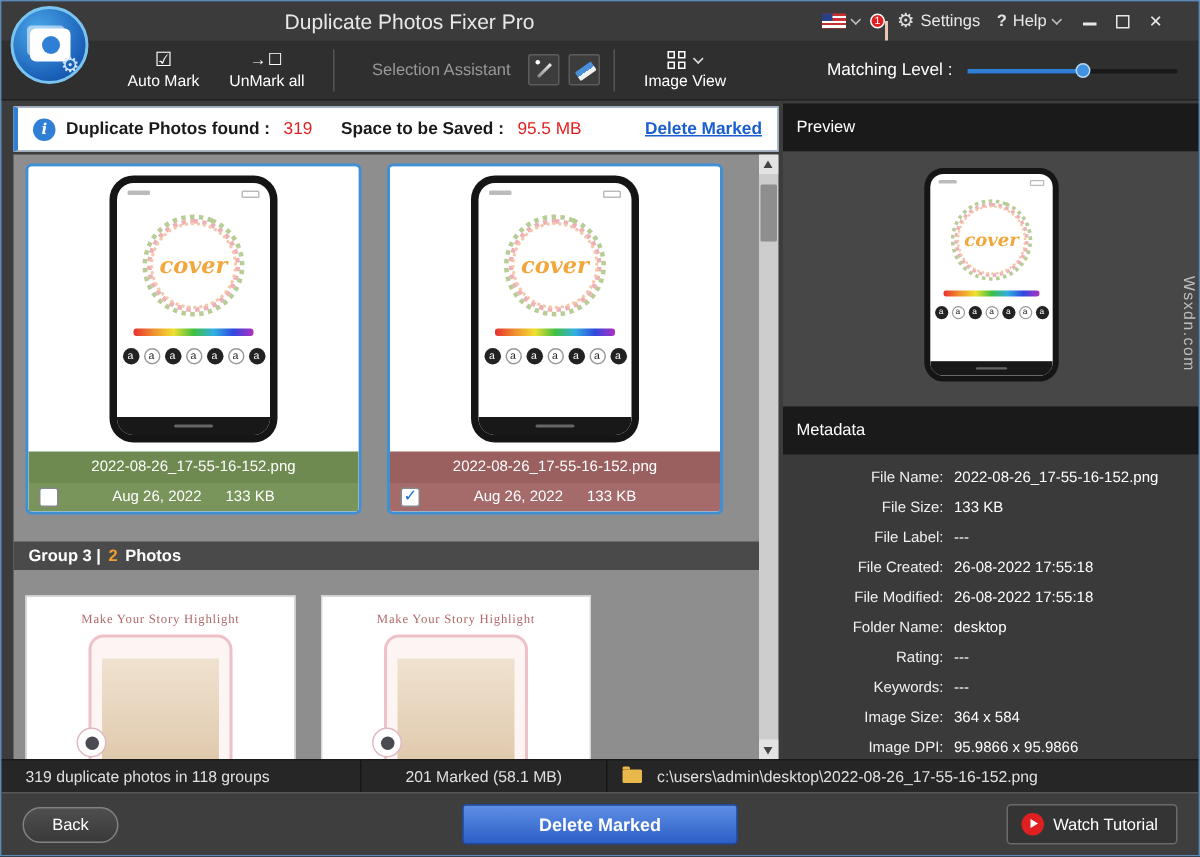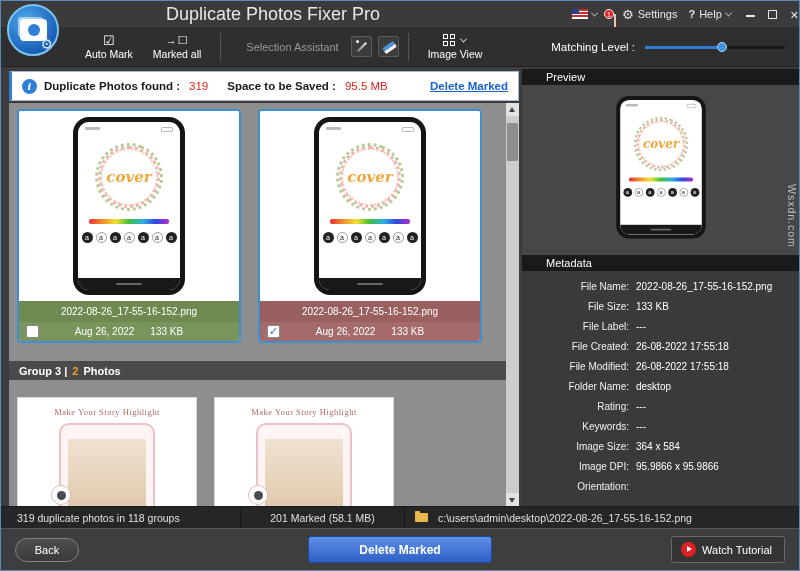--- a/index.html
+++ b/index.html
@@ -2,22 +2,22 @@
 <html><head>
 <meta charset="utf-8">
 <style>
   *{margin:0;padding:0;box-sizing:border-box}
   html,body{background:#222}
   body{font-family:"Liberation Sans","DejaVu Sans",sans-serif;-webkit-font-smoothing:antialiased}
   .window{position:relative;width:800px;height:571px;border:1px solid #5a8ab8;background:#3c3c3c;overflow:hidden}
 
   
   .titlebar{position:absolute;top:0;left:0;right:0;height:26px;background:#3b3b3b;display:flex;align-items:center;z-index:15}
-  .tb-title{position:absolute;left:272px;transform:translateX(-50%);color:#e8e8e8;font-size:18px;white-space:nowrap}
-  .tb-right{margin-left:auto;display:flex;align-items:center;gap:11px;padding-right:0}
+  .tb-title{position:absolute;left:272px;transform:translateX(-50%);color:#e8e8e8;font-size:14px;white-space:nowrap}
+  .tb-right{margin-left:auto;display:flex;align-items:center;gap:11px;padding-right:24px}
   .flag{width:16px;height:10px;background:repeating-linear-gradient(180deg,#c83030 0 1.6px,#fff 1.6px 3.2px);position:relative;flex:none}
   .flag::before{content:'';position:absolute;left:0;top:0;width:7px;height:5px;background:#28408a}
   .chev{display:inline-block;width:5px;height:5px;border-right:1.5px solid #bbb;border-bottom:1.5px solid #bbb;transform:rotate(45deg) translate(-1px,-1px)}
   .offer-wrap{position:relative;margin-right:3px}
   .offer-ic{width:13px;height:13px;border-radius:3px;background:radial-gradient(circle at 35% 35%,#f07048,#c02818);position:relative}
   .offer-ic::after{content:'';position:absolute;left:5.5px;top:0;width:2px;height:13px;background:#ffd6c0;opacity:.9}
   .offer-badge{position:absolute;top:-5px;right:-6px;background:#e02020;color:#fff;font-size:7px;width:10px;height:10px;border-radius:50%;line-height:10px;text-align:center;border:1px solid #fff}
   .tb-item{display:flex;align-items:center;gap:4px;color:#e8e8e8;font-size:11px;cursor:default;white-space:nowrap}
   .gear-ic::before{content:"⚙";font-size:13px;color:#e0e0e0}
   .q-ic::before{content:"?";font-size:11px;font-weight:bold;color:#e0e0e0}
@@ -117,21 +117,21 @@
            background:linear-gradient(90deg,#e83030,#f09030,#f0e030,#40c040,#30b0e0,#3048e0,#b030c0)}
   .style-row{margin-top:8px;display:flex;gap:3px}
   .circle{width:11px;height:11px;border-radius:50%;font-size:7px;line-height:11px;text-align:center;flex:none}
   .circle:nth-child(odd){background:#222;color:#fff}
   .circle:nth-child(even){background:#fff;color:#222;border:1px solid #999;line-height:9px}
   .p-bottom{position:absolute;bottom:0;left:0;right:0;height:12px;background:#181818}
   .p-bottom::after{content:'';position:absolute;left:50%;top:5px;width:26px;height:2px;margin-left:-13px;background:#666;border-radius:1px}
 
   
   .right-panel{position:absolute;left:521px;top:68px;width:277px;height:437px;background:#3a3a3a;display:flex;flex-direction:column}
-  .panel-header{height:16px;background:#1a1a1a;color:#fff;font-size:11px;display:flex;align-items:center;padding-left:24px;flex:none}
+  .panel-header{height:32px;background:#1a1a1a;color:#fff;font-size:11px;display:flex;align-items:center;padding-left:9px;flex:none}
   .preview-box{height:170px;background:#474747;display:flex;align-items:flex-start;justify-content:center;flex:none;overflow:hidden}
   .preview-scale{transform:scale(.8);transform-origin:top center;margin-top:11px}
   .metadata-body{flex:1;overflow:hidden;padding-top:5px}
   .meta-row{display:flex;height:20px;align-items:center;font-size:10px}
   .meta-label{width:114px;text-align:right;color:#f0f0f0;flex:none;padding-right:7px;white-space:nowrap}
   .meta-value{color:#fff;white-space:nowrap}
 
   
   .statusbar{position:absolute;left:0;top:505px;width:100%;height:22px;background:#262626;border-top:1px solid #1a1a1a;display:flex;color:#e0e0e0;font-size:10.5px;z-index:6}
   .sb-cell{display:flex;align-items:center;border-right:1px solid #161616;white-space:nowrap;overflow:hidden}
@@ -191,21 +191,21 @@
     <span class="logo-gear"></span>
   </div>
 
   <div class="toolbar">
     <button class="tool-btn">
       <span class="ic-automark"></span>
       <span>Auto Mark</span>
     </button>
     <button class="tool-btn">
       <span class="ic-unmark"></span>
-      <span>Marked all</span>
+      <span>UnMark all</span>
     </button>
     <span class="tool-sep"></span>
     <span class="sa-label">Selection Assistant</span>
     <button class="sa-btn wand-ic"></button>
     <button class="sa-btn eraser-ic"></button>
     <span class="tool-sep"></span>
     <button class="tool-btn">
       <span class="iv-top">
         <span class="ic-grid">
             <i></i>

